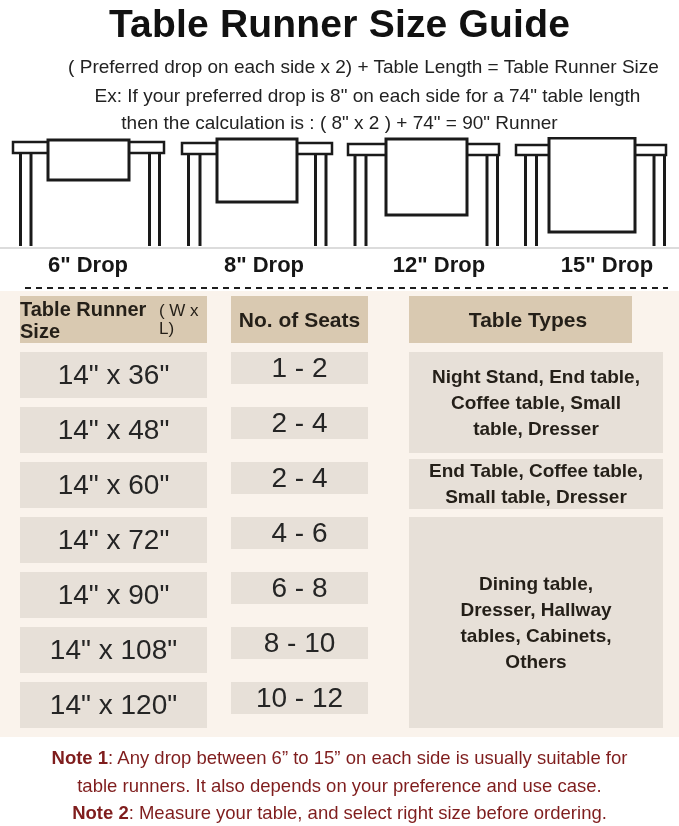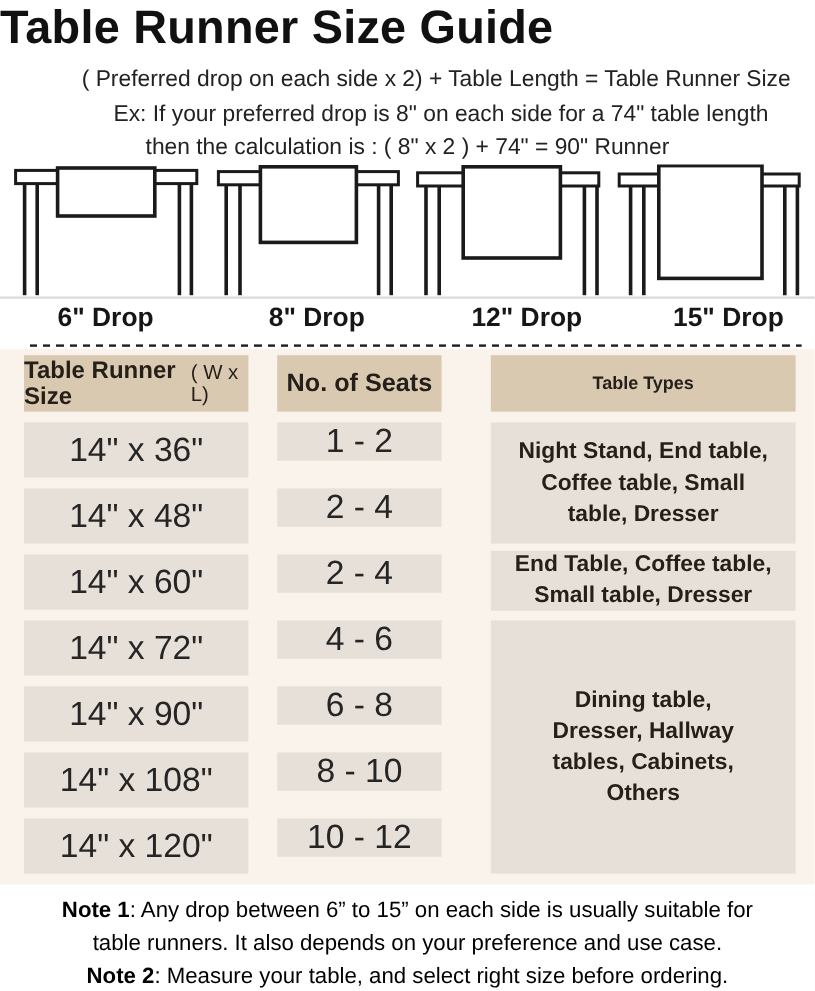--- a/index.html
+++ b/index.html
@@ -9,21 +9,21 @@
     --ink:#1c1c1c;
     --line-gray:#c9c9c9;
   }
   html,body{margin:0;padding:0;}
   body{
     width:679px;height:826px;background:#ffffff;
     font-family:"Liberation Sans", sans-serif;color:var(--ink);
   }
   .page{position:relative;width:679px;height:826px;background:#fff;overflow:hidden;}
 
-  .title{position:absolute;top:2px;left:0;width:679px;
+  .title{position:absolute;top:2px;left:0;width:679px;text-align:center;
     font-size:39px;font-weight:bold;letter-spacing:.2px;color:#111;}
   .sub{position:absolute;left:0;width:679px;text-align:center;font-size:19px;color:#222;}
   .formula{top:56px;margin-left:24px;}
   .ex1{top:85px;margin-left:28px;}
   .ex2{top:112px;}
 
   .illustrations{position:absolute;top:137px;left:0;}
 
   .floor-line{position:absolute;top:247px;left:0;width:679px;height:2px;
     background:var(--line-gray);opacity:.65;}
@@ -37,37 +37,37 @@
 
   .panel{position:absolute;top:291px;left:0;width:679px;height:446px;background:var(--panel-bg);}
 
   .hcell{position:absolute;top:5px;height:47px;background:var(--header-tan);
     display:flex;flex-direction:row;align-items:center;justify-content:center;
     font-weight:bold;color:#241f18;}
   .hcell .h-main{font-size:20px;line-height:22px;}
   .hcell .h-sub{font-size:17px;line-height:18px;font-weight:normal;}
   .hc1{left:20px;width:187px;}
   .hc2{left:231px;width:137px;font-size:21px;}
-  .hc3{left:409px;width:254px;font-size:15px;}
+  .hc3{left:409px;width:208px;font-size:21px;padding-left:15px;}
 
   .cell{position:absolute;background:var(--cell-bg);display:flex;
     align-items:center;justify-content:center;color:#252525;}
   .c-size{left:20px;width:187px;height:46px;font-size:28px;}
   .c-seat{left:231px;width:137px;height:32px;font-size:28px;}
   .r1{top:61px;} .r2{top:116px;} .r3{top:171px;} .r4{top:226px;}
   .r5{top:281px;} .r6{top:336px;} .r7{top:391px;}
 
   .c-type{left:409px;width:254px;font-size:19px;font-weight:bold;line-height:26px;
     text-align:center;white-space:pre-line;color:#241f18;}
   .tA{top:61px;height:101px;}
   .tB{top:168px;height:50px;}
   .tC{top:226px;height:211px;}
 
   .notes{position:absolute;top:744px;left:0;width:679px;text-align:center;
-    font-size:18.5px;line-height:27.5px;color:#000000;}
+    font-size:18.5px;line-height:27.5px;color:#7f1d1d;}
   .note-label{font-weight:bold;}
   .note-text{white-space:pre-line;}
 </style>
 </head>
 <body>
 
 <div class="page">
 
   <div class="title">Table Runner Size Guide</div>
   <div class="sub formula">( Preferred drop on each side x 2) + Table Length = Table Runner Size</div>

